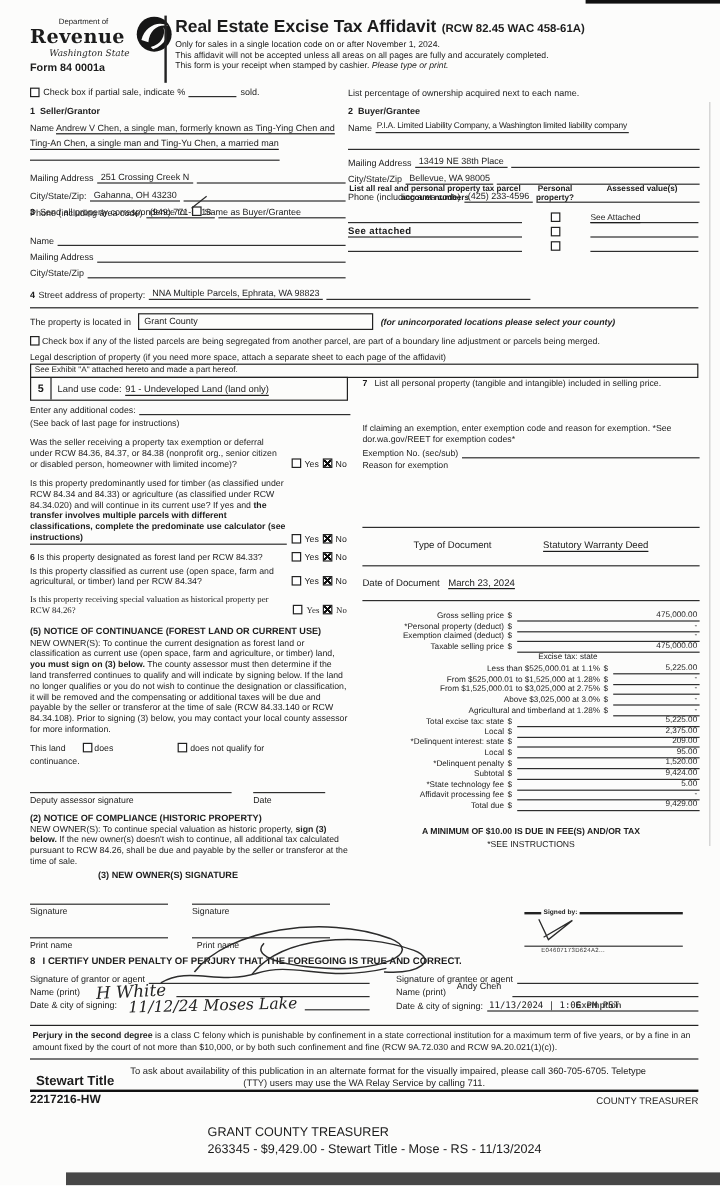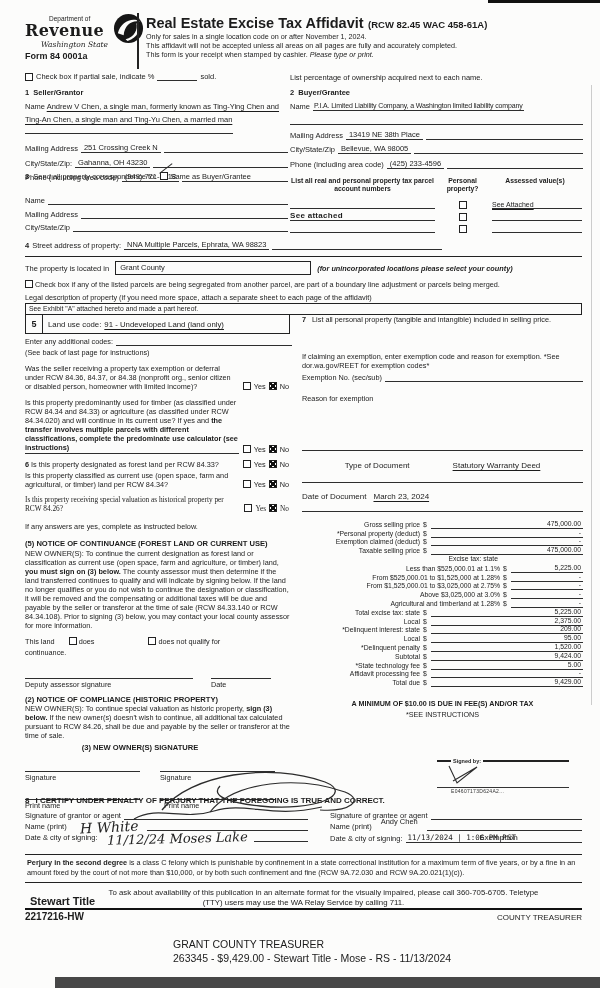--- a/index.html
+++ b/index.html
@@ -168,21 +168,21 @@
       <span class="val">Bellevue, WA 98005</span>
       <span class="fill"></span>
     </div>
     <div class="frow">
       <span class="lbl">Phone (including area code)</span>
       <span class="val">(425) 233-4596</span>
       <span class="fill"></span>
     </div>
   </div>
 
-  <div class="abs" style="left:290px;top:177px;width:293px;">
+  <div class="abs" style="left:290px;top:154px;width:293px;">
     <div class="phead">
       <div style="width:145px;">List all real and personal property tax parcel account numbers</div>
       <div style="width:55px;">Personal property?</div>
       <div style="width:90px;">Assessed value(s)</div>
     </div>
     <div class="prow" style="margin-top:4px;">
       <div class="pc1"></div>
       <div class="pc2"><span class="cb"></span></div>
       <div class="pc3"><span class="uv">See Attached</span></div>
     </div>
@@ -275,21 +275,20 @@
       </span>
     </div>
 
     <div class="qrow" style="margin-top:6px;font-family:Liberation Serif, serif;">
       <div class="qtext">Is this property receiving special valuation as historical property per RCW 84.26?</div>
       <span class="yn">
         <span class="cb"></span><span>Yes</span><span class="cb x"></span><span>No</span>
       </span>
     </div>
 
-    <div class="xs" style="margin-top:9px;">If any answers are yes, complete as instructed below.</div>
 
     <div class="b" style="font-size:7.6px;margin-top:8px;">(5) NOTICE OF CONTINUANCE (FOREST LAND OR CURRENT USE)</div>
     <div class="xs" style="margin-top:1px;">
       <span>NEW OWNER(S): To continue the current designation as forest land or classification as current use (open space, farm and agriculture, or timber) land, </span><span class="b">you must sign on (3) below.</span><span> The county assessor must then determine if the land transferred continues to qualify and will indicate by signing below. If the land no longer qualifies or you do not wish to continue the designation or classification, it will be removed and the compensating or additional taxes will be due and payable by the seller or transferor at the time of sale (RCW 84.33.140 or RCW 84.34.108). Prior to signing (3) below, you may contact your local county assessor for more information.</span>
     </div>
 
     <div style="display:flex;gap:14px;font-size:7.3px;margin-top:7px;align-items:flex-end;">
       <span>This land</span>
       <span><span class="cb"></span> <span>does</span></span>
       <span style="margin-left:40px;"><span class="cb"></span> <span>does not  qualify for</span></span>
@@ -328,21 +327,21 @@
       <span>Print name</span>
     </div>
   </div>
 
   <div class="abs" style="left:302px;top:352px;width:281px;">
     <div class="xs">If claiming an exemption, enter exemption code and reason for exemption. *See dor.wa.gov/REET for exemption codes*</div>
     <div class="frow" style="margin-top:3px;font-size:7.3px;">
       <span class="lbl">Exemption No. (sec/sub)</span>
       <span class="fill"></span>
     </div>
-    <div class="xs" style="margin-top:12px;">Reason for exemption</div>
+    <div class="xs" style="margin-top:1px;">Reason for exemption</div>
 
     <div class="rule" style="margin-top:46px;"></div>
 
     <div class="frow" style="margin-top:10px;font-size:8px;justify-content:center;">
       <span class="lbl">Type of Document</span>
       <span class="uv" style="margin-left:4px;padding-left:36px;">Statutory Warranty Deed</span>
     </div>
     <div class="rule" style="margin-top:11px;"></div>
 
     <div class="frow" style="margin-top:9px;font-size:8px;">

